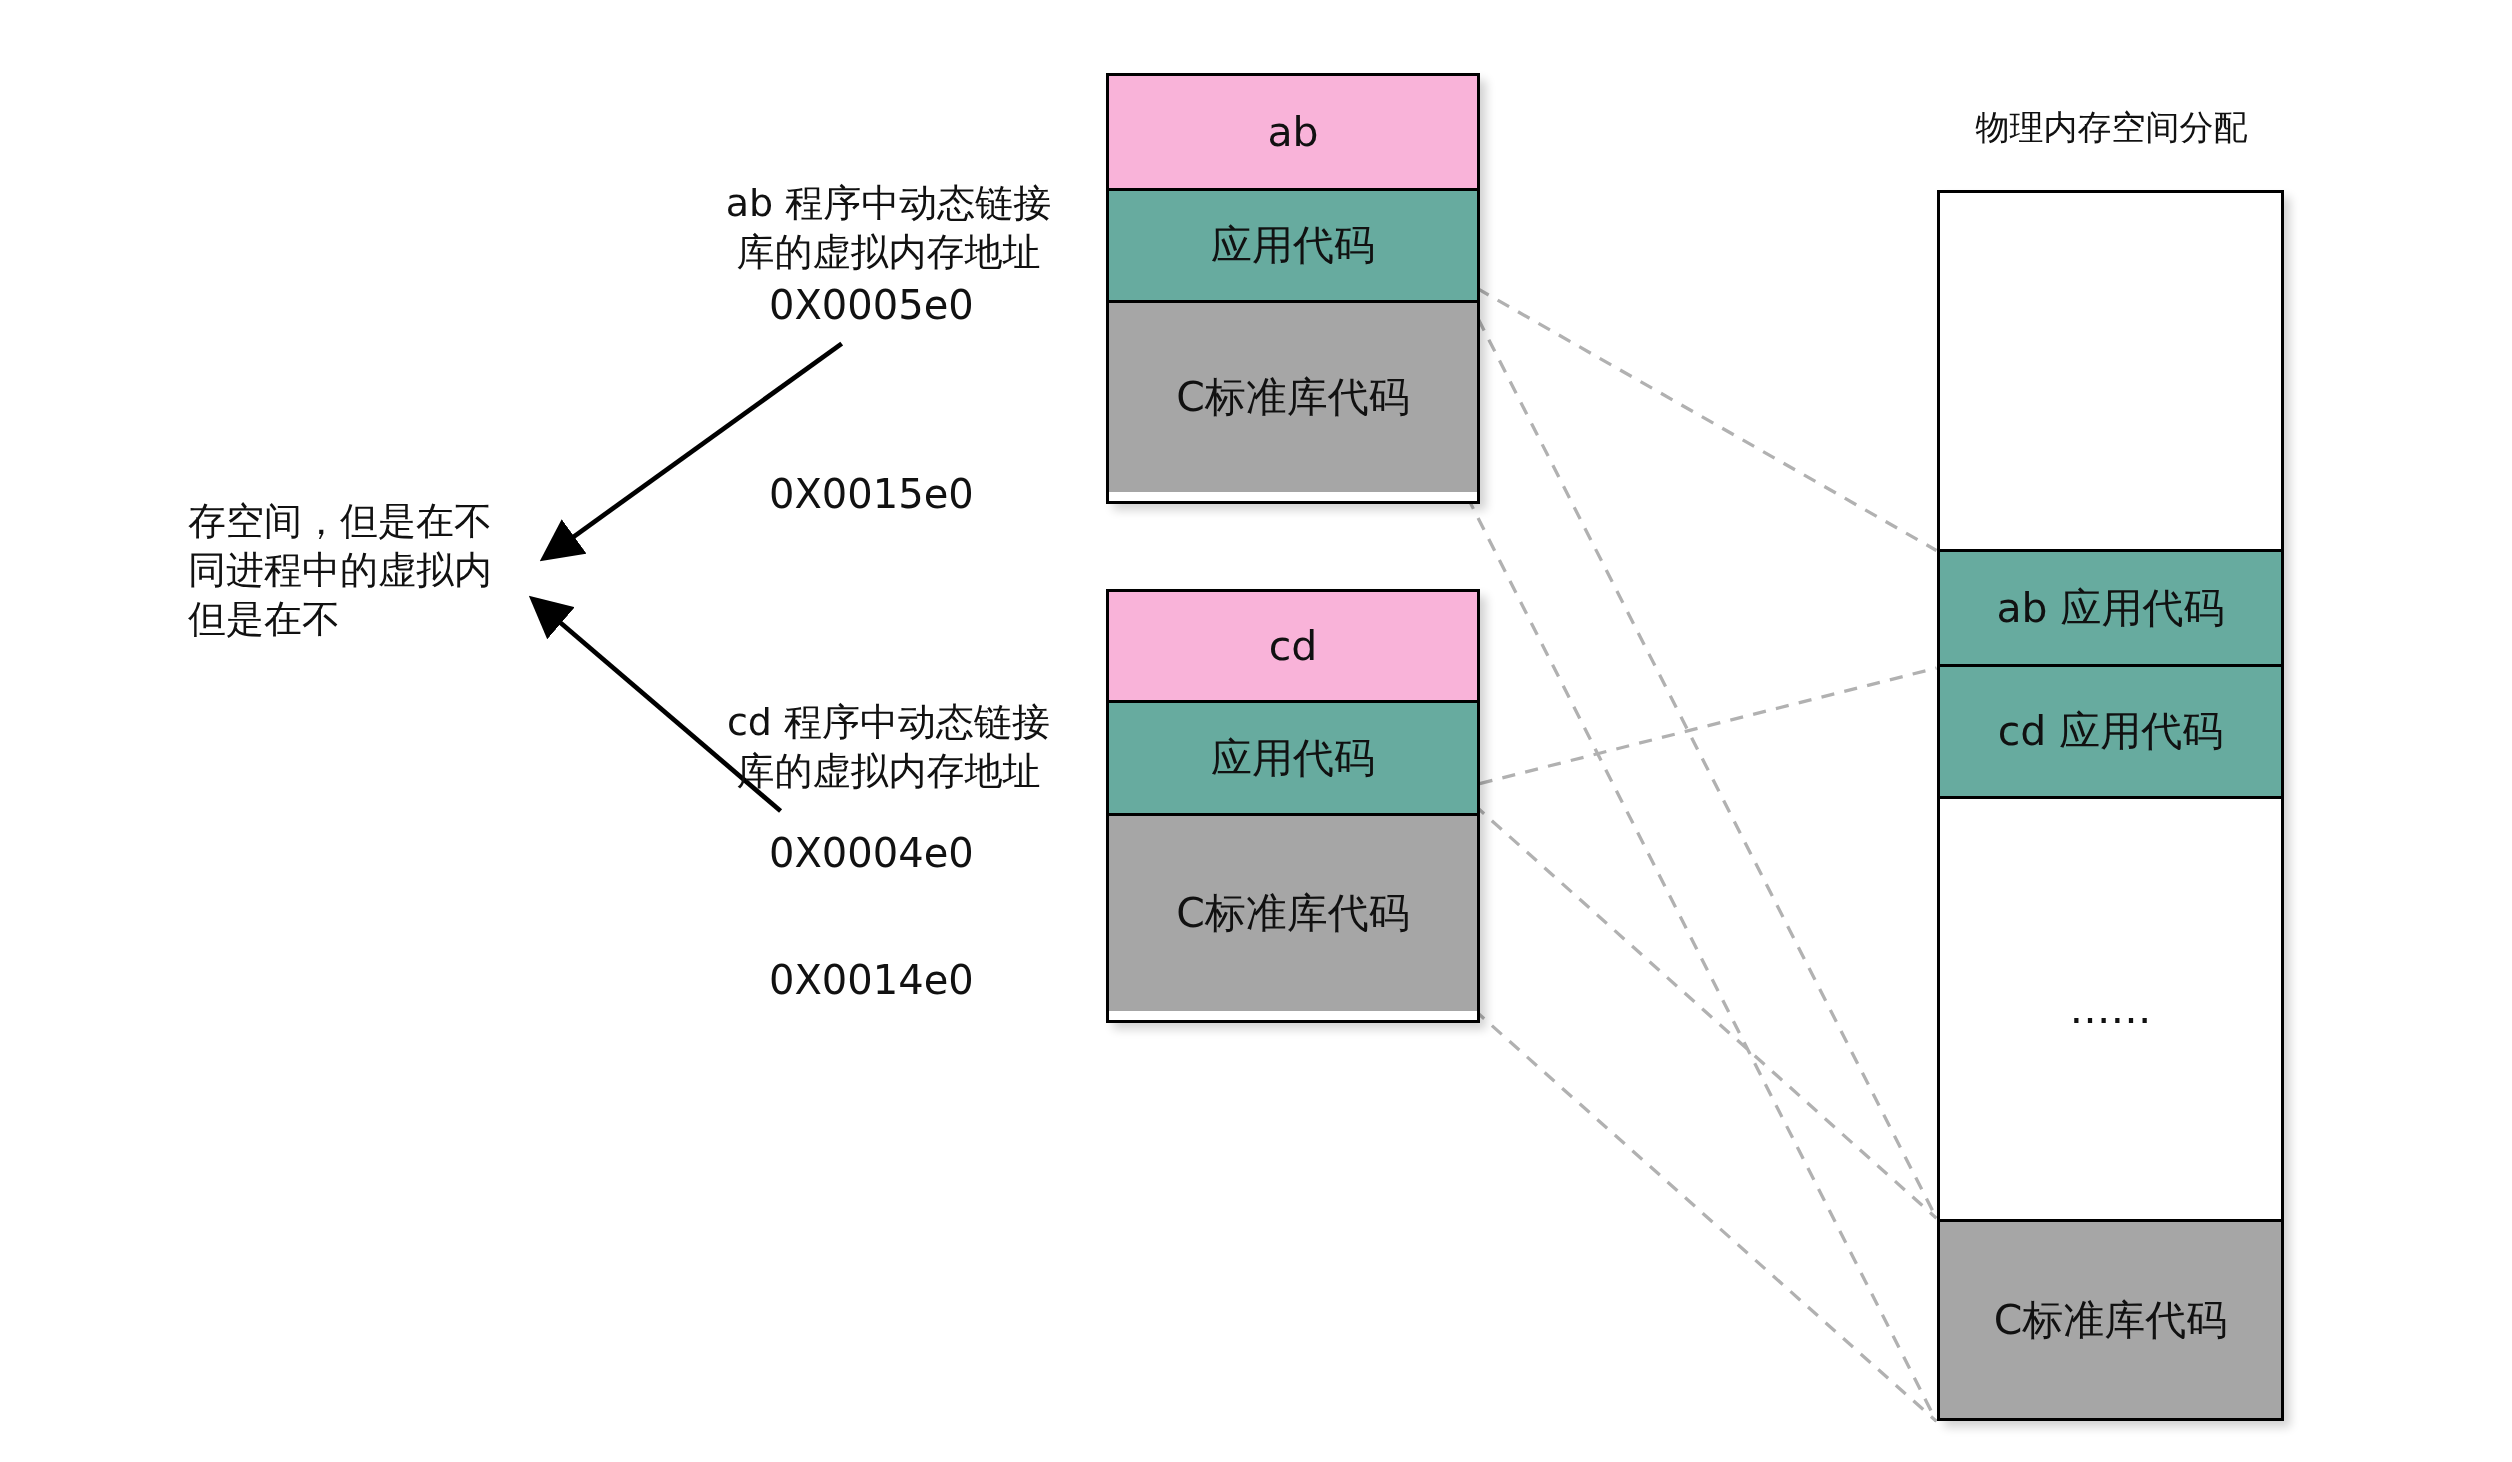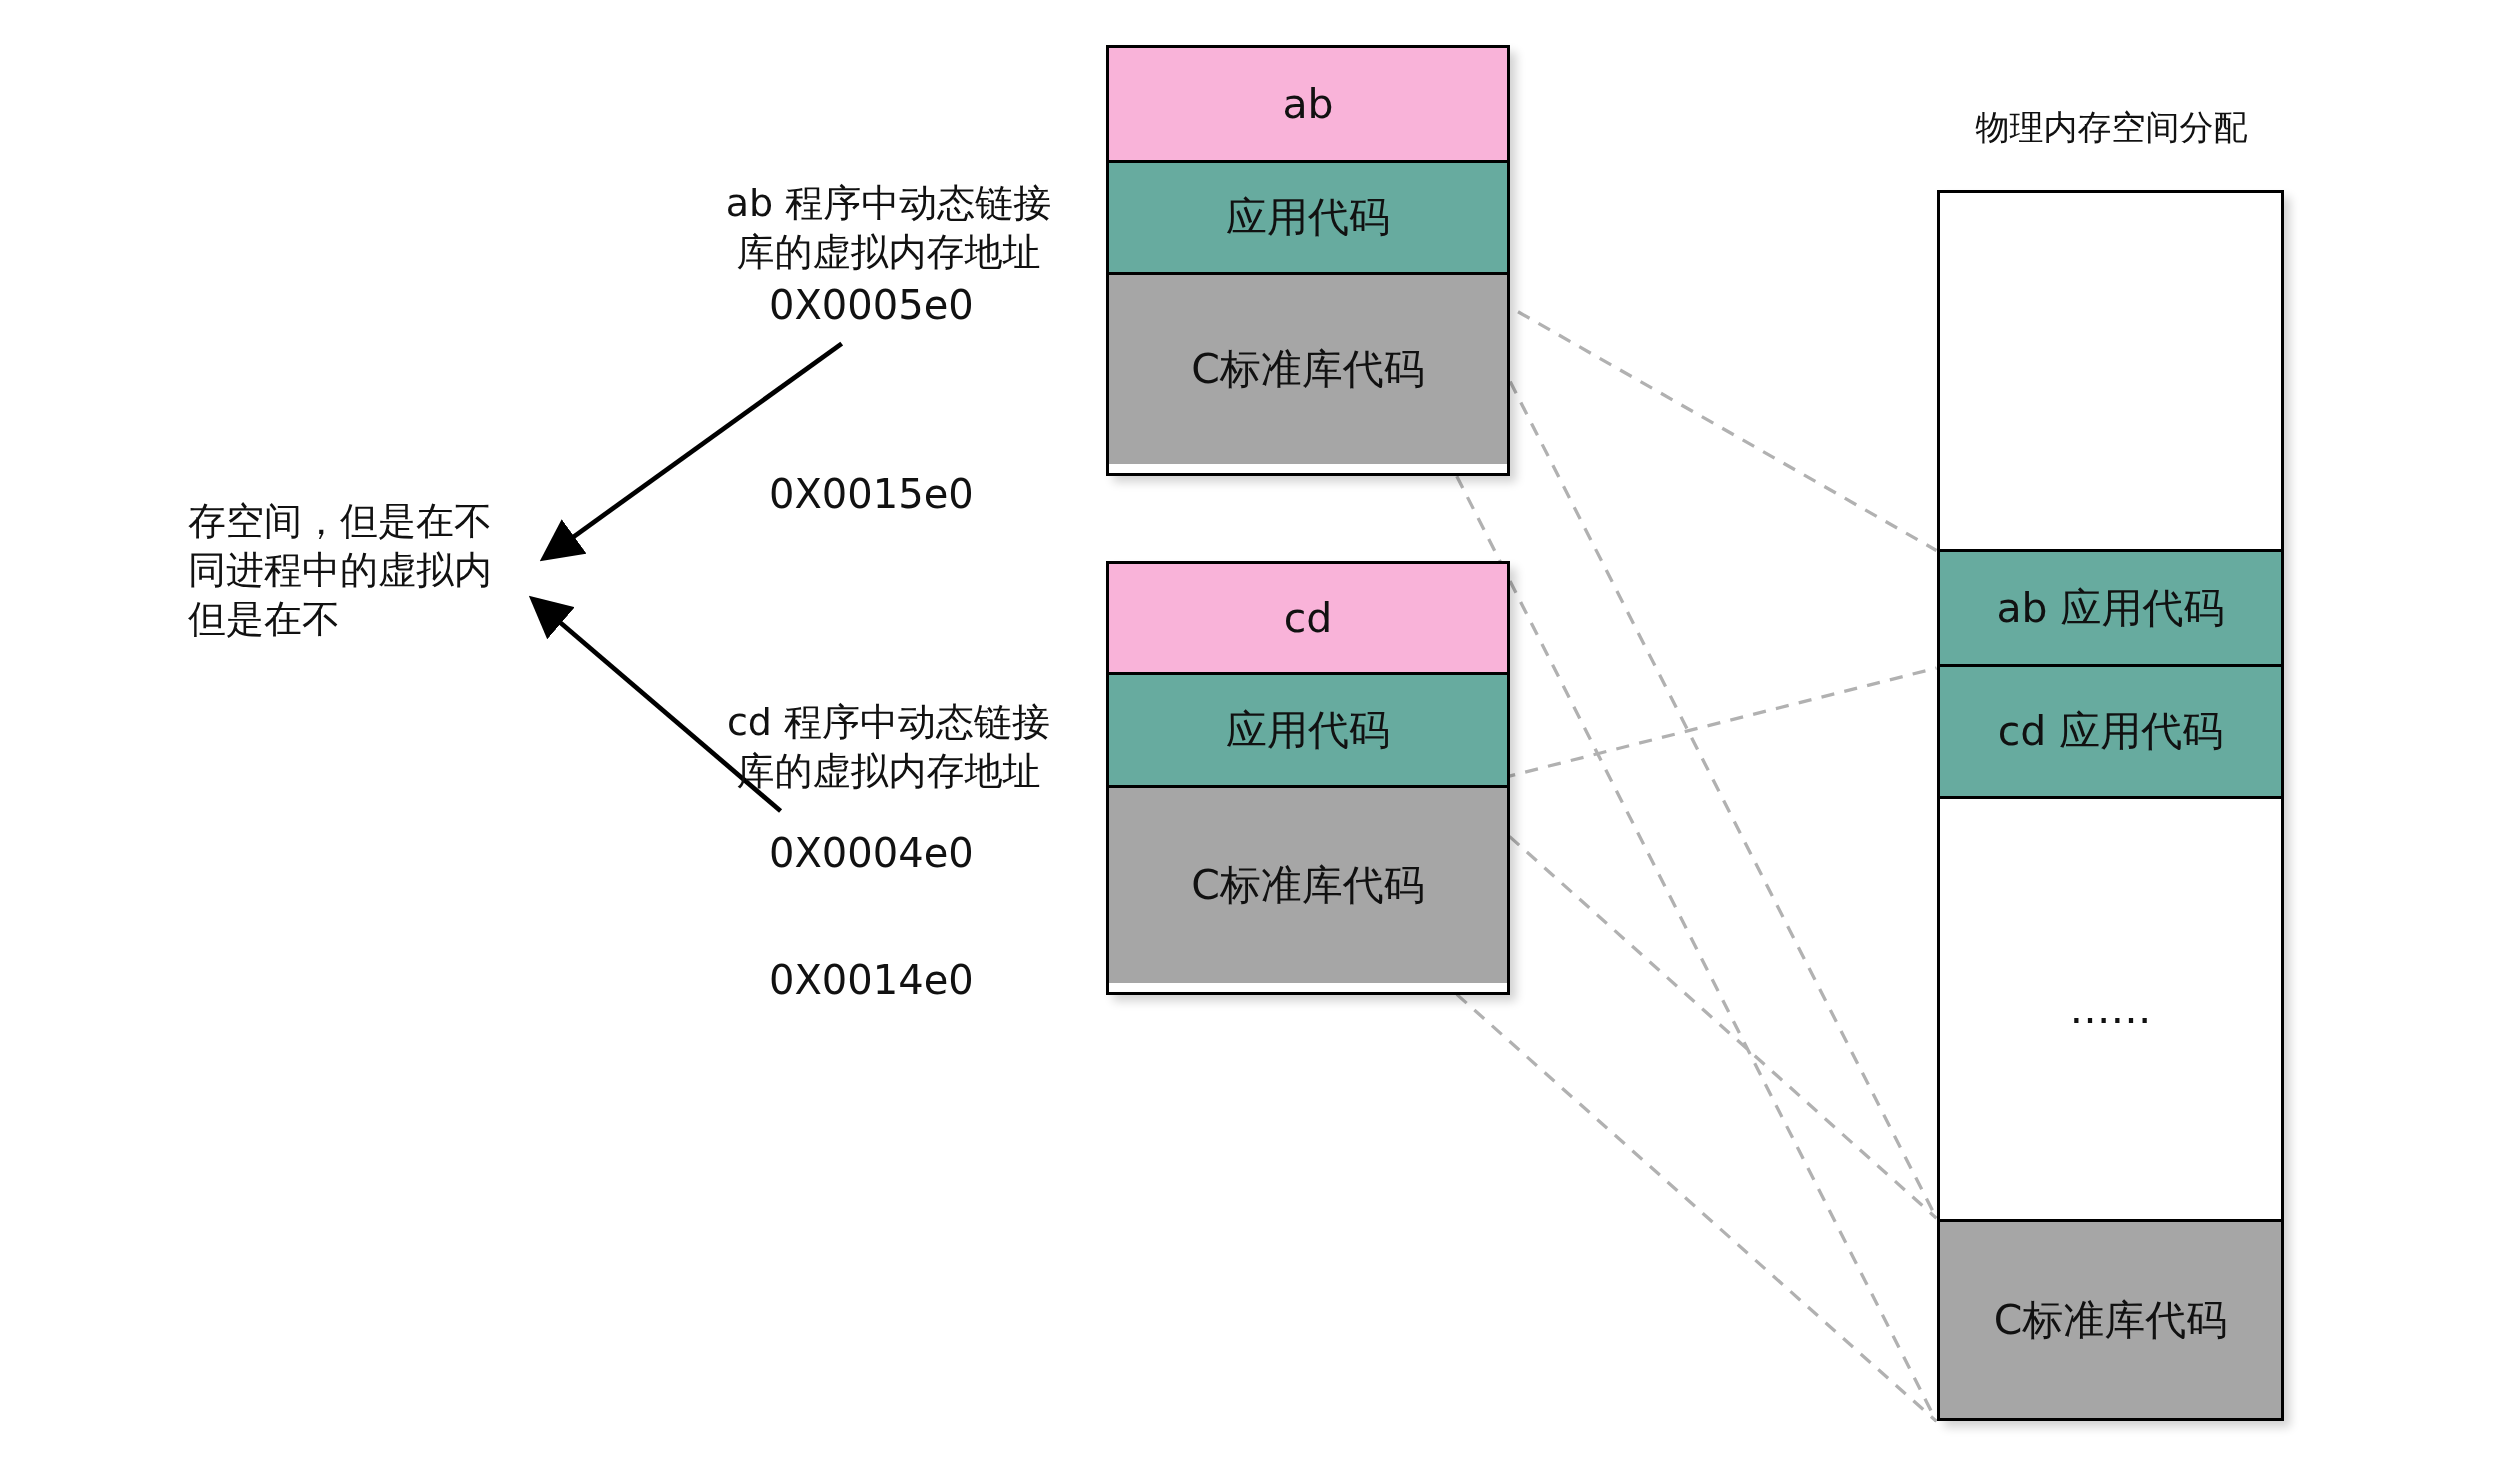--- a/index.html
+++ b/index.html
@@ -14,25 +14,26 @@
     height: 1463px;
     background: #ffffff;
     overflow: hidden;
     color: #111111;
   }
 
   
   .stack {
     position: absolute;
     left: 1106px;
-    width: 404px;
+    width: 374px;
     border: 3.8px solid #000000;
     box-sizing: border-box;
     box-shadow: 6.6px 6.6px 9.4px rgba(0,0,0,0.18);
     background: #ffffff;
+    margin-top: 28px;
   }
   .segment {
     box-sizing: border-box;
     display: flex;
     align-items: center;
     justify-content: center;
     font-size: 41px;
     color: #111111;
   }
   .segment + .segment { border-top: 3.8px solid #000000; }

